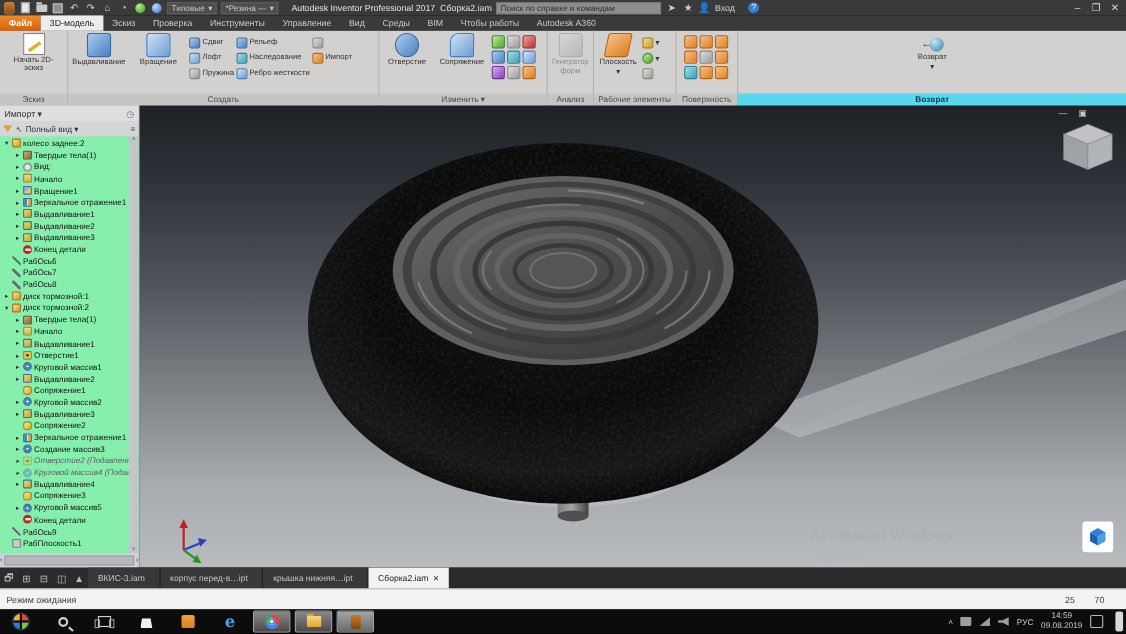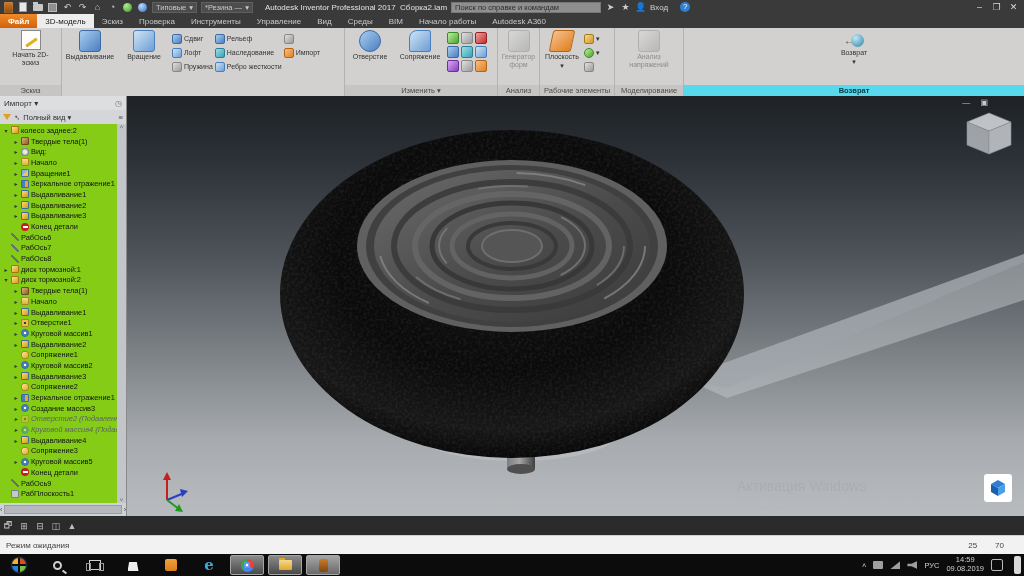--- a/index.html
+++ b/index.html
@@ -56,21 +56,21 @@
   .sketchico:after{content:"";position:absolute;left:3px;top:10px;width:13px;height:3px;background:#e0b020;transform:rotate(-35deg)}
   .returnico{width:20px;height:14px;position:relative;margin-top:4px}
   .returnico .sph{position:absolute;right:0;top:0;width:13px;height:13px;border-radius:50%;background:radial-gradient(circle at 35% 30%,#bfe8f5,#2f7fa5)}
   .returnico .arr{position:absolute;left:0;top:4px;color:#333;font-size:10px;line-height:5px}
 
   
   #browser{left:0;top:96px;width:127px;height:420px;background:#d4d6d9;border-right:1px solid #8a8a8a;display:flex;flex-direction:column}
   #browser-head{height:14px;display:flex;align-items:center;justify-content:space-between;padding:0 4px;font-size:8px;color:#333;background:#dcdee0}
   #browser-filter{height:14px;display:flex;align-items:center;gap:3px;padding:0 3px;font-size:7.5px;color:#333;background:#d4d6d9}
   .funnel{width:0;height:0;border-left:4px solid transparent;border-right:4px solid transparent;border-top:6px solid #e0a020}
-  #tree{flex:1;background:#84cc16;overflow:hidden;padding-top:1px;position:relative}
+  #tree{flex:1;background:#86efac;overflow:hidden;padding-top:1px;position:relative}
   .trow{height:10.7px;display:flex;align-items:center;gap:2px;font-size:7.4px;color:#111;white-space:nowrap;overflow:hidden}
   .trow.d0{padding-left:3px}
   .trow.d1{padding-left:13px}
   .trow.g{color:#5d6268;font-style:italic}
   .tarrow{width:6px;font-size:6px;color:#333;flex:none;text-align:center}
   .ticon{width:8px;height:8px;border-radius:1px;flex:none}
   .i-asm{background:linear-gradient(135deg,#ffe08a,#d89a1f);border:1px solid #a87416}
   .i-solids{background:linear-gradient(135deg,#d8b07a,#8f5f2a);border:1px solid #6d4a20}
   .i-view{background:radial-gradient(circle,#e8e8e8 30%,#6a7a8a 70%);border-radius:50%}
   .i-folder{background:linear-gradient(#f5dc8a,#d8b23a);border:1px solid #a8861f}
@@ -209,21 +209,21 @@
     <div class="rtab">
       <span>Вид</span>
     </div>
     <div class="rtab">
       <span>Среды</span>
     </div>
     <div class="rtab">
       <span>BIM</span>
     </div>
     <div class="rtab">
-      <span>Начало работы</span>
+      <span>Чтобы работы</span>
     </div>
     <div class="rtab">
       <span>Autodesk A360</span>
     </div>
   </div>
 
 <div id="ribbon" class="abs">
 
   <div class="rgroup" style="width:62px">
     <div class="rbody" style="justify-content:center">
@@ -276,20 +276,21 @@
       <div class="smallcol">
         <div class="smallbtn">
             <span class="sico c-gray"></span>
           </div>
         <div class="smallbtn">
             <span class="sico c-orange"></span>
             <span>Импорт</span>
           </div>
       </div>
     </div>
+    <div class="rlabel">Создать</div>
   </div>
 
   <div class="rgroup" style="width:153px">
     <div class="rbody">
       <div class="bigbtn" style="width:46px">
         <span class="bico c-blue" style="border-radius:50%"></span>
         <span>Отверстие</span>
       </div>
       <div class="bigbtn" style="width:50px">
         <span class="bico c-blue2" style="border-radius:8px 2px 2px 2px"></span>
@@ -339,30 +340,37 @@
         <div class="smallbtn">
             <span class="sico c-gray"></span>
           </div>
       </div>
     </div>
     <div class="rlabel">Рабочие элементы</div>
   </div>
 
 
 
-
-  <div class="rgroup" style="width:69px">
+  <div class="rgroup" style="width:56px">
     <div class="rbody" style="justify-content:center">
-      <div class="bigbtn dis" style="width:54px">
-        <span class="bico c-gray"></span>
-        <span>Анализ напряжений</span>
-      </div>
-    </div>
-    <div class="rlabel">Моделирование</div>
-  </div>
+      <div class="chipgrid">
+        <span class="chip c-orange"></span>
+        <span class="chip c-orange"></span>
+        <span class="chip c-orange"></span>
+        <span class="chip c-orange"></span>
+        <span class="chip c-gray"></span>
+        <span class="chip c-orange"></span>
+        <span class="chip c-teal"></span>
+        <span class="chip c-orange"></span>
+        <span class="chip c-orange"></span>
+      </div>
+    </div>
+    <div class="rlabel">Поверхность</div>
+  </div>
+
 
 
   <div class="rgroup" style="flex:1;border-right:none">
     <div class="rbody" style="justify-content:center">
       <div class="bigbtn" style="width:46px">
         <span class="returnico">
             <span class="arr">←</span>
             <span class="sph"></span>
           </span>
         <span>Возврат</span>
@@ -666,20 +674,39 @@
     </svg>
   </div>
 </div>
 
 <div id="doctabs" class="abs">
   <span class="dt-ico">🗗</span>
   <span class="dt-ico">⊞</span>
   <span class="dt-ico">⊟</span>
   <span class="dt-ico">◫</span>
   <span class="dt-ico">▲</span>
+  <div style="display:flex">
+
+  <div class="dtab">
+        <span>ВКИС-3.iam</span>
+        <span class="x"></span>
+      </div>
+      <div class="dtab">
+        <span>корпус перед-в…ipt</span>
+        <span class="x"></span>
+      </div>
+      <div class="dtab">
+        <span>крышка нижняя…ipt</span>
+        <span class="x"></span>
+      </div>
+      <div class="dtab active">
+        <span>Сборка2.iam</span>
+        <span class="x">✕</span>
+      </div>
+    </div>
 </div>
 
 <div id="statusbar" class="abs">
   <span>Режим ожидания</span>
   <span class="right">
     <span>25</span>
     <span>70</span>
   </span>
 </div>
 

